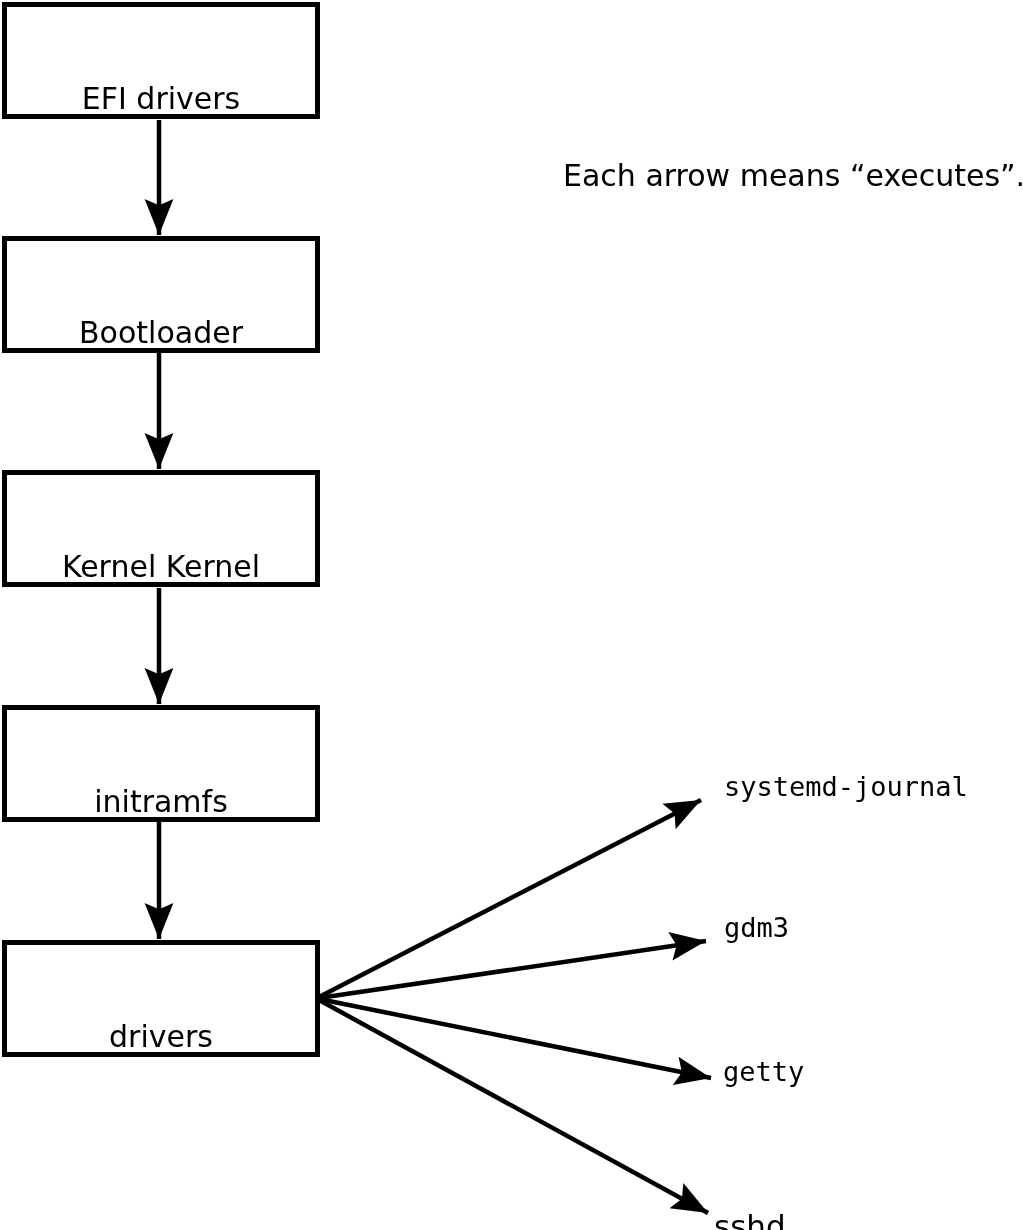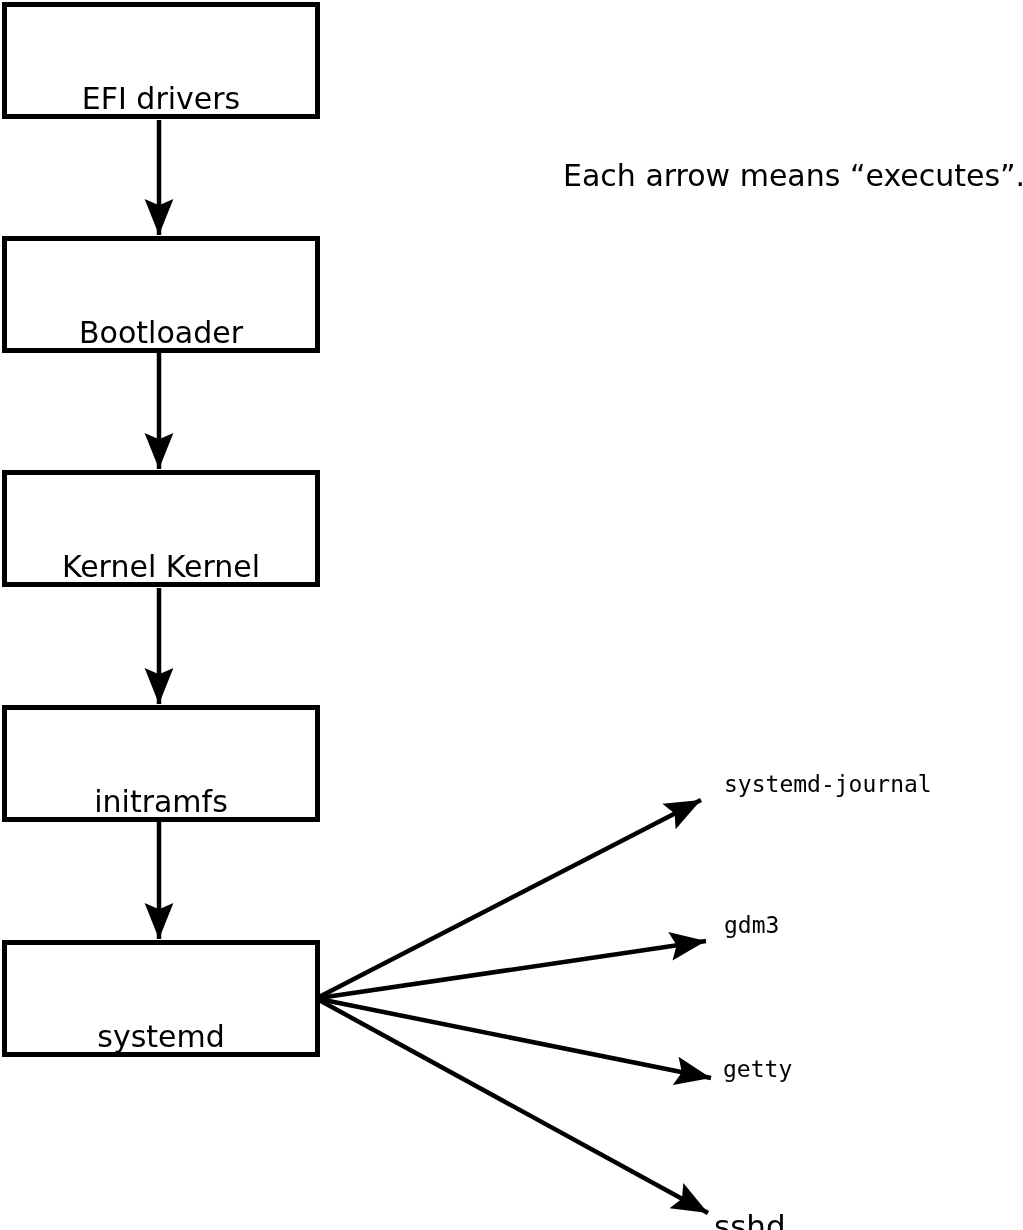--- a/index.html
+++ b/index.html
@@ -31,21 +31,21 @@
     position:absolute;
     left:563px; top:161px;
     font-size:30px; color:var(--ink);
     line-height:1; white-space:nowrap;
   }
   .proc {
     position:absolute;
     color:var(--ink);
     line-height:1; white-space:nowrap;
   }
-  .proc.mono { font-family:"DejaVu Sans Mono", monospace; font-size:23px; }
+  .proc.mono { font-family:"DejaVu Sans Mono", monospace; font-size:27px; }
   .proc.sans { font-family:"DejaVu Sans", sans-serif; font-size:31px;margin-top:16px; }
 </style>
 </head>
 <body>
 
 <div class="canvas">
 
   <svg class="arrows-layer" width="1023" height="1230" viewBox="0 0 1023 1230" xmlns="http://www.w3.org/2000/svg">
     <defs>
       <marker id="ah" viewBox="0 0 8 7" refX="8" refY="3.5" markerWidth="8" markerHeight="7" orient="auto">
@@ -68,21 +68,21 @@
   <div class="box" style="top:236px">
     <span>Bootloader</span>
   </div>
   <div class="box" style="top:470px">
     <span>Kernel Kernel</span>
   </div>
   <div class="box" style="top:705px">
     <span>initramfs</span>
   </div>
   <div class="box" style="top:940px">
-    <span>systemd</span>
+    <span>drivers</span>
   </div>
 
   <div class="caption">Each arrow means “executes”.</div>
 
   <div class="proc mono" style="left:724px; top:773px">systemd-journal</div>
   <div class="proc mono" style="left:724px; top:914px">gdm3</div>
   <div class="proc mono" style="left:723px; top:1058px">getty</div>
   <div class="proc sans" style="left:714px; top:1195px">sshd</div>
 
 </div>

